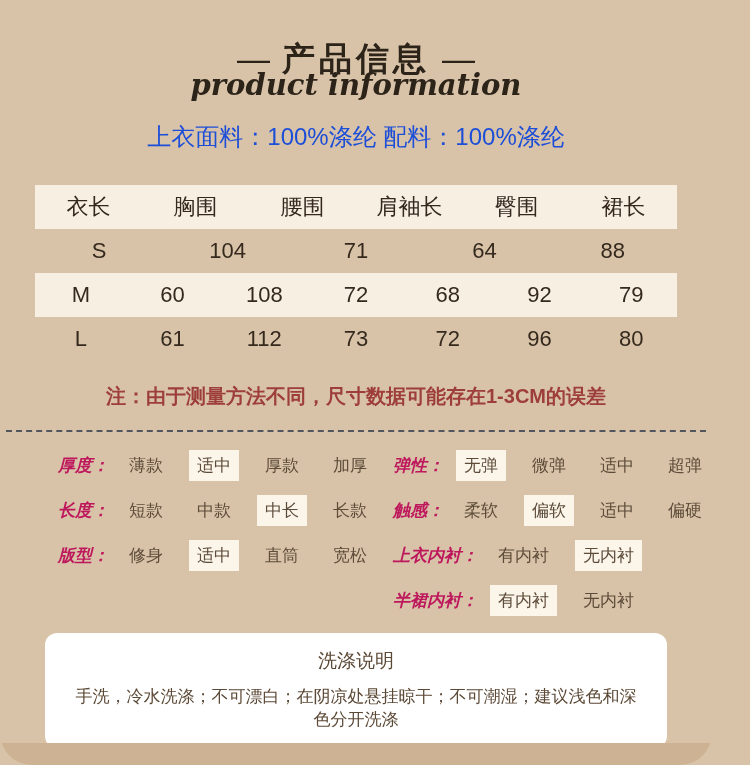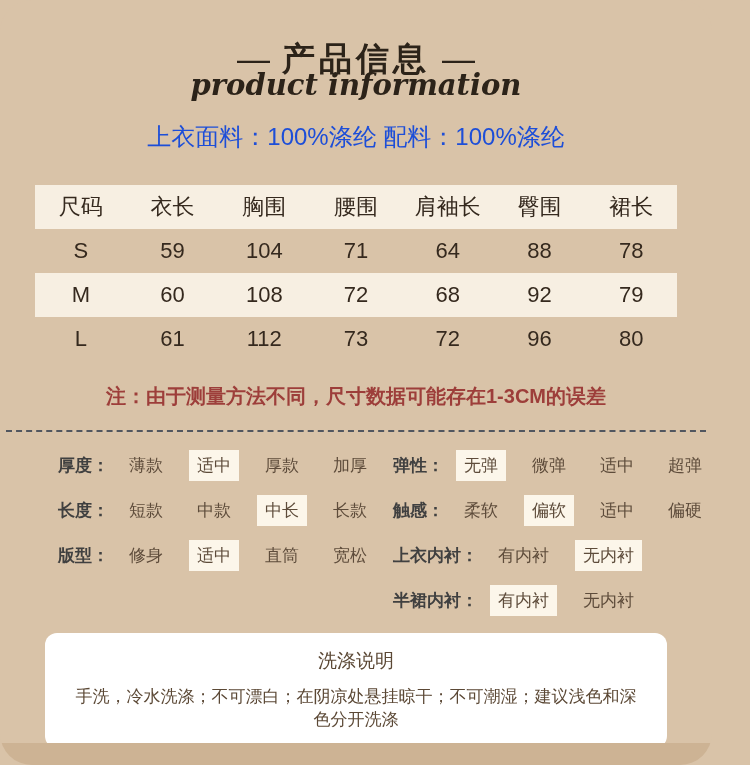--- a/index.html
+++ b/index.html
@@ -46,21 +46,21 @@
     font-size: 20px; font-weight: 600; color: #9d3e3a; line-height: 26px;
   }
 
   
   .divider { margin: 21px 6px 0; border-top: 2px dashed #51565f; height: 0; }
 
   
   .attrs { display: flex; margin-top: 11px; padding-left: 58px; }
   .attr-col.left { width: 362px; }
   .attr-row { display: flex; align-items: center; height: 45px; }
-  .attr-label { font-weight: 700; font-size: 17px; color: #404040; margin-right: 12px; white-space: nowrap; }
+  .attr-label { font-weight: 700; font-size: 17px; color: #be185d; margin-right: 12px; white-space: nowrap; font-style: italic; }
   .attr-opt { font-size: 17px; color: #5e4c3b; margin-right: 18px; padding: 4px 8px; white-space: nowrap; }
   .attr-opt.hl { background: #fcf6ea; }
 
   
   .care {
     margin: 10px 45px 0; background: #ffffff; border-radius: 12px;
     text-align: center; padding: 15px 24px 17px;
   }
   .care-title { font-size: 19px; color: #5b4835; font-weight: 500; }
   .care-text { font-size: 17px; color: #5b4835; margin-top: 11px; }
@@ -80,36 +80,33 @@
     <div class="title-main">
       <span class="dash">—</span><span>产品信息</span><span class="dash">—</span>
     </div>
     <div class="title-script">product information</div>
   </div>
 
   <div class="fabric">上衣面料：100%涤纶 配料：100%涤纶</div>
 
   <div class="size-table">
     <div class="t-row cream">
-      <div class="t-cell">尺码</div>
       <div class="t-cell">衣长</div>
       <div class="t-cell">胸围</div>
       <div class="t-cell">腰围</div>
       <div class="t-cell">肩袖长</div>
       <div class="t-cell">臀围</div>
       <div class="t-cell">裙长</div>
     </div>
     <div class="t-row">
       <div class="t-cell">S</div>
-      <div class="t-cell">59</div>
       <div class="t-cell">104</div>
       <div class="t-cell">71</div>
       <div class="t-cell">64</div>
       <div class="t-cell">88</div>
-      <div class="t-cell">78</div>
     </div>
     <div class="t-row cream">
       <div class="t-cell">M</div>
       <div class="t-cell">60</div>
       <div class="t-cell">108</div>
       <div class="t-cell">72</div>
       <div class="t-cell">68</div>
       <div class="t-cell">92</div>
       <div class="t-cell">79</div>
     </div>

